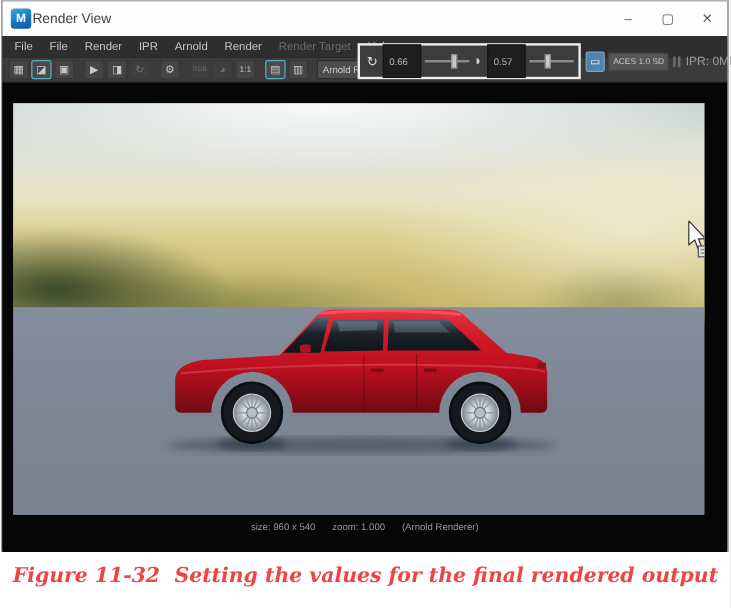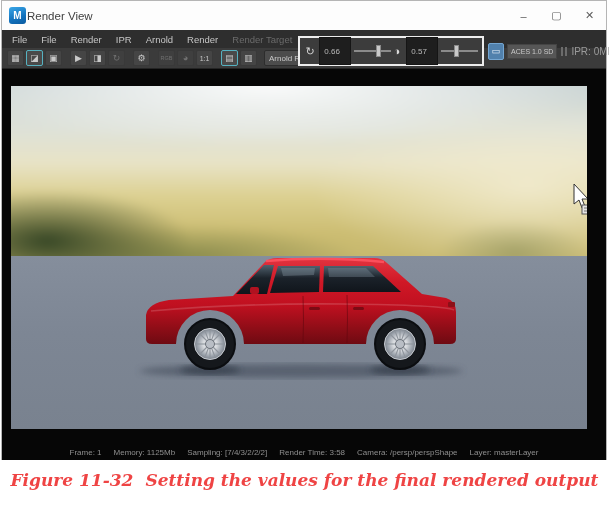--- a/index.html
+++ b/index.html
@@ -263,26 +263,23 @@
       <div class="cursor-wrap" style="left:561px; top:98px;">
         <svg width="22" height="32" viewBox="0 0 22 32">
           <polygon points="2,0 2,20 7,16 10,24 13,22.5 10,15 16,15" fill="#ffffff" stroke="#333333" stroke-width="1"></polygon>
           <rect x="10" y="21" width="10" height="9" fill="#e4e4e4" stroke="#555555" stroke-width="1"></rect>
           <line x1="12" y1="24" x2="18" y2="24" stroke="#777777" stroke-width="1"></line>
           <line x1="12" y1="27" x2="18" y2="27" stroke="#777777" stroke-width="1"></line>
         </svg>
       </div>
     </div>
 
-    <div class="status2">
-      <span>Frame: 1</span>
-      <span>Memory: 1125Mb</span>
-      <span>Sampling: [7/4/3/2/2/2]</span>
-      <span>Render Time: 3:58</span>
-      <span>Camera: /persp/perspShape</span>
-      <span>Layer: masterLayer</span>
+    <div class="status1">
+      <span>size: 960 x 540</span>
+      <span>zoom: 1.000</span>
+      <span>(Arnold Renderer)</span>
     </div>
   </div>
 </div>
 
 <div class="caption">
   <span class="lbl">Figure 11-32</span><span>Setting the values for the final rendered output</span>
 </div>
 
 </body></html>

